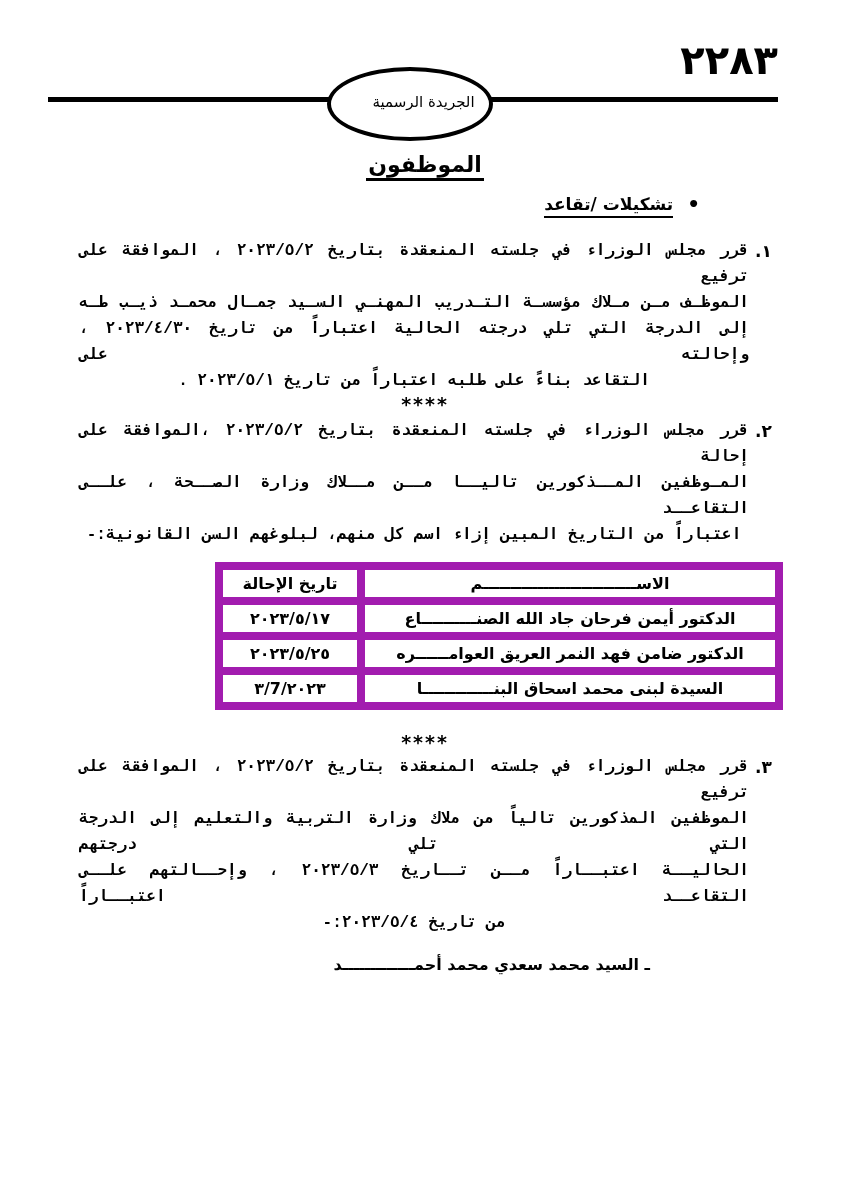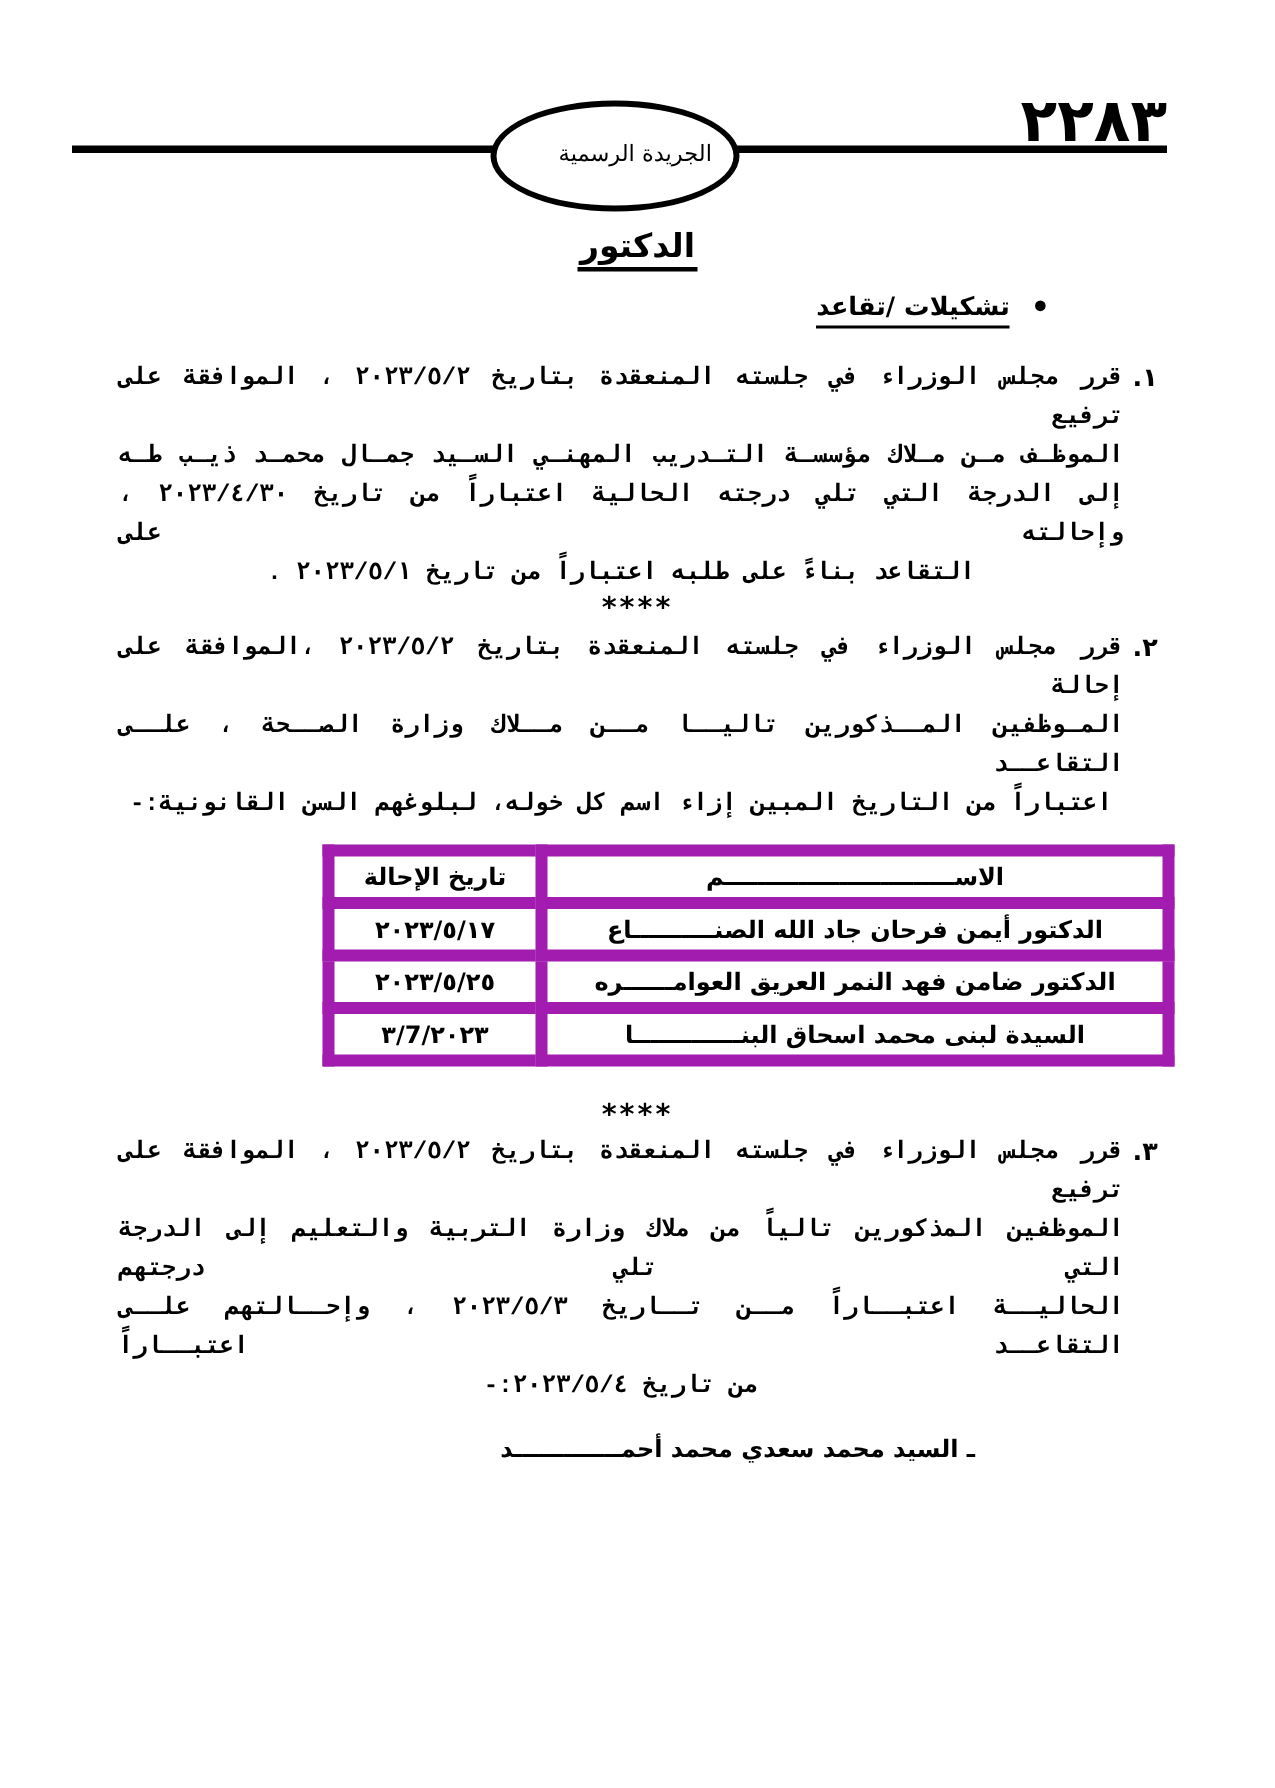--- a/index.html
+++ b/index.html
@@ -9,21 +9,21 @@
     margin:0 auto;
     background:#ffffff;
     color:#000;
     font-family:"DejaVu Sans", sans-serif;
     font-weight:bold;
     direction:rtl;
     overflow:hidden;
   }
   
   .page-number{
-    position:absolute;top:57px;right:72px;
+    position:absolute;top:36px;right:72px;
     font-size:40px;line-height:48px;letter-spacing:4px;
   }
   .header-rule{
     position:absolute;top:97px;left:48px;
     width:730px;height:5px;background:#000;
   }
   .gazette-oval{
     position:absolute;top:67px;left:327px;
     width:158px;height:66px;
     background:#fff;border:4px solid #000;border-radius:50%;
@@ -94,21 +94,21 @@
 
   <div class="header-rule"></div>
 
   <div class="gazette-oval">
     <span>الجريدة الرسمية</span>
   </div>
 
   <div class="content">
 
     <h1 class="doc-title">
-      <span>الدكتور</span>
+      <span>الموظفون</span>
     </h1>
 
     <div class="section-line">
       <span class="bullet">•</span><span class="section-label">تشكيلات /تقاعد</span>
     </div>
 
     <div class="item item-1">
       <div class="item-num">١.</div>
       <div class="item-body">
         <div class="jline">قرر مجلس الوزراء في جلسته المنعقدة بتاريخ ٢٠٢٣/٥/٢ ، الموافقة على ترفيع</div>
@@ -118,21 +118,21 @@
       </div>
     </div>
 
     <div class="sep">****</div>
 
     <div class="item item-2">
       <div class="item-num">٢.</div>
       <div class="item-body">
         <div class="jline">قرر مجلس الوزراء في جلسته المنعقدة بتاريخ ٢٠٢٣/٥/٢ ،الموافقة على إحالة</div>
         <div class="jline">المـوظفين المــذكورين تاليــا مــن مــلاك وزارة الصــحة ، علــى التقاعــد</div>
-        <div class="cline">اعتباراً من التاريخ المبين إزاء اسم كل خوله، لبلوغهم السن القانونية:-</div>
+        <div class="cline">اعتباراً من التاريخ المبين إزاء اسم كل منهم، لبلوغهم السن القانونية:-</div>
       </div>
     </div>
 
     <table class="rt-table">
       <colgroup>
           <col class="col-name">
           <col class="col-date">
         </colgroup>
       <thead>
         <tr>

